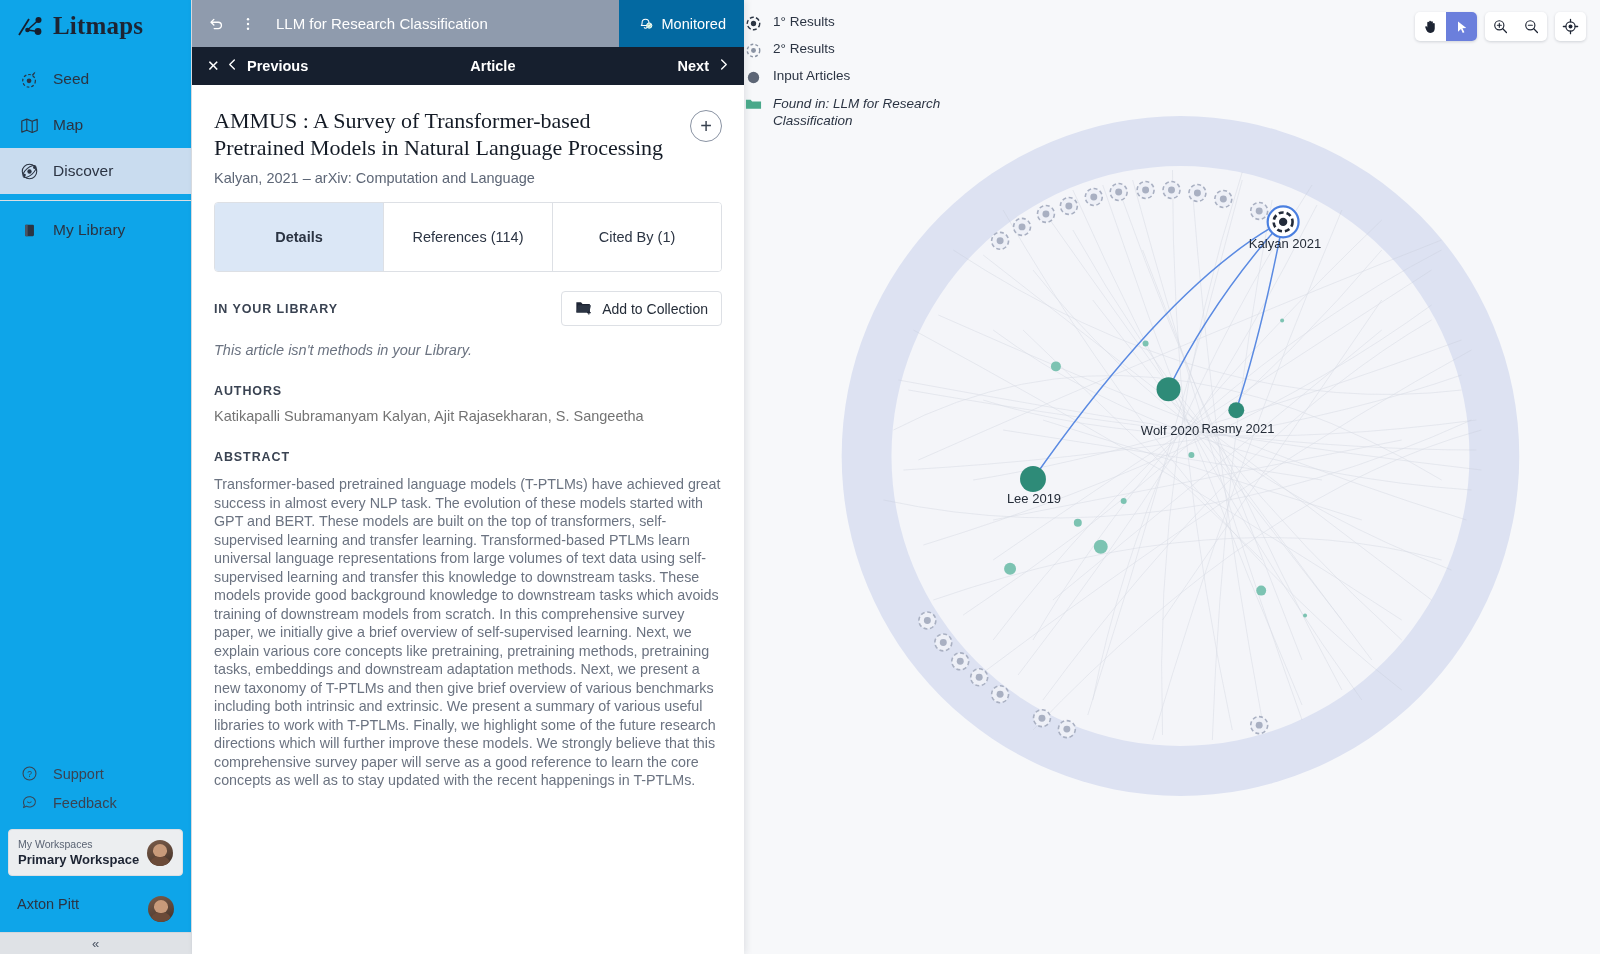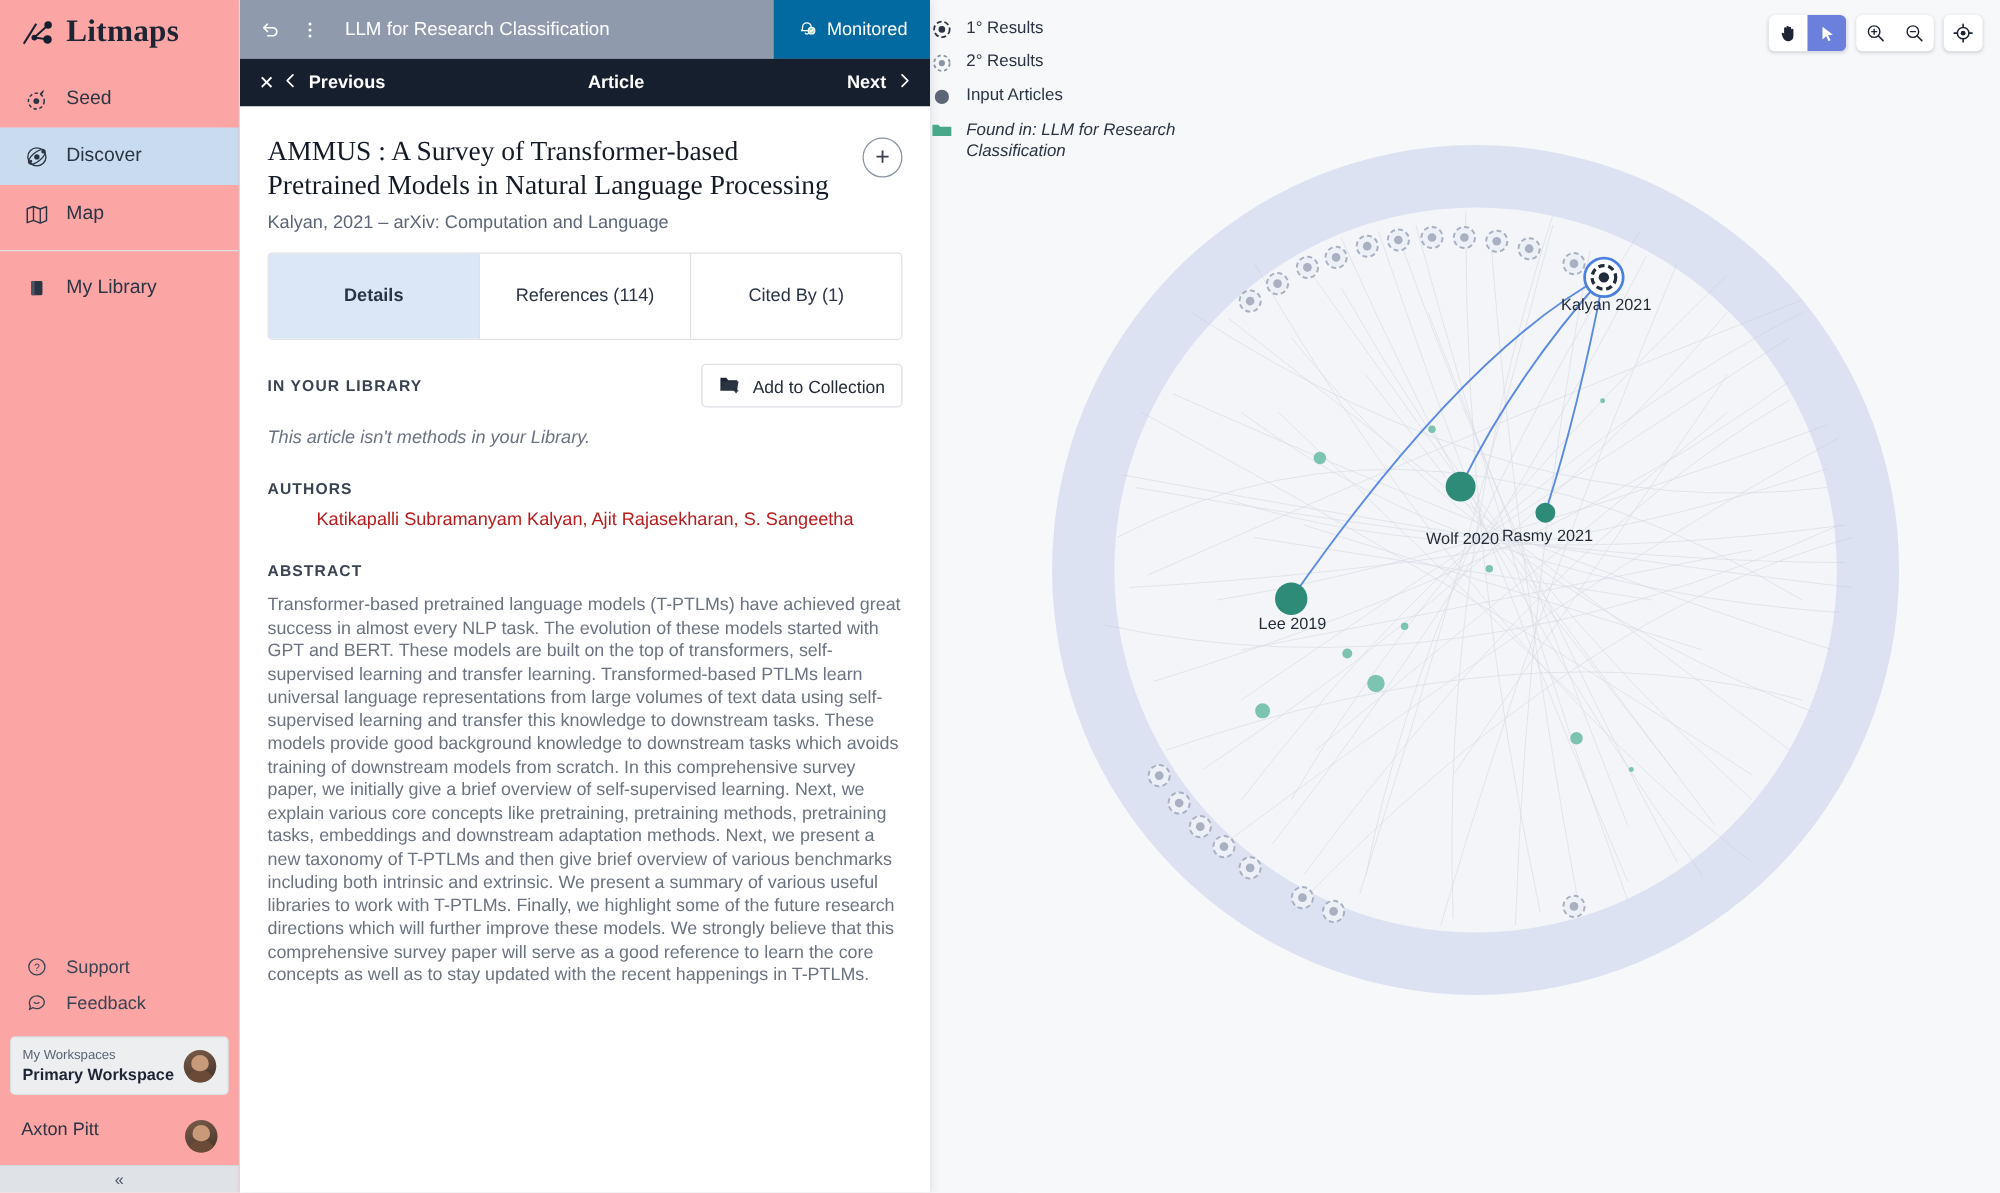--- a/index.html
+++ b/index.html
@@ -7,21 +7,21 @@
     width: 1600px; height: 954px;
     overflow: hidden;
     font-family: "Liberation Sans", sans-serif;
     background: #f4f5f7;
   }
   #app { position: relative; width: 1600px; height: 954px; display: flex; }
 
   
   .sidebar {
     width: 192px; height: 954px;
-    background: #fca5a5;
+    background: #0ea5e9;
     border-right: 1px solid #dcdfe3;
     display: flex; flex-direction: column;
     position: relative; flex: 0 0 192px;
   }
   .brand {
     display: flex; align-items: center; gap: 9px;
     padding: 18px 0 18px 18px; height: 52px;
   }
   .brand-mark { width: 26px; height: 22px; flex: 0 0 26px; }
   .brand-name {
@@ -149,21 +149,21 @@
   .sec-label {
     font-size: 12.5px; font-weight: 700; letter-spacing: .9px; color:#3a4352;
   }
   .collect-btn {
     display:flex; align-items:center; gap:9px;
     border:1px solid #dde0e5; border-radius:4px; background:#fff;
     padding: 7px 13px; font-size: 14px; color:#242c38; cursor:pointer;
   }
   .lib-note { font-size: 14.5px; color:#6b7381; font-style: italic; margin-top: 16px; }
   .sec-head { font-size: 12.5px; font-weight:700; letter-spacing:.9px; color:#3a4352; margin-top: 26px;}
-  .authors { font-size: 14.5px; color:#b91c1c; margin-top: 10px; text-align: center; }
+  .authors { font-size: 14.5px; color:#737373; margin-top: 10px; }
   .abstract {
     font-size: 14.3px; line-height: 18.5px; color: #6b7381; margin-top: 11px;
   }
 
   
   .map {
     flex: 1; position: relative; background: #f7f8fa; overflow: hidden;
   }
   .map-svg { position:absolute; inset:0; width:100%; height:100%; }
 
@@ -222,41 +222,41 @@
         <span class="nav-icon">
           <svg viewBox="0 0 21 21" width="19" height="19">
             <circle cx="10" cy="12" r="7" fill="none" stroke="#2b3443" stroke-width="1.3" stroke-dasharray="3 2.2"></circle>
             <circle cx="10" cy="12" r="2.6" fill="#2b3443"></circle>
             <path d="M13 5.5 q2.5 -3 4 -3.5 q-.4 3 -3 4.4" fill="#2b3443"></path>
           </svg>
         </span>
         <span>Seed</span>
       </div>
 
+      <div class="nav-item">
+        <span class="nav-icon">
+          <svg viewBox="0 0 21 21" width="19" height="19">
+            <path d="M2 5.5 L7.5 3.5 L13.5 5.8 L19 3.7 L19 16 L13.5 18.2 L7.5 15.8 L2 17.8 Z" fill="none" stroke="#2b3443" stroke-width="1.3" stroke-linejoin="round"></path>
+            <path d="M7.5 3.5 L7.5 15.8 M13.5 5.8 L13.5 18.2" stroke="#2b3443" stroke-width="1.2"></path>
+          </svg>
+        </span>
+        <span>Map</span>
+      </div>
+
       <div class="nav-item active">
         <span class="nav-icon">
           <svg viewBox="0 0 21 21" width="19" height="19">
             <circle cx="10.5" cy="10.5" r="8" fill="none" stroke="#2b3443" stroke-width="1.2"></circle>
             <circle cx="10.5" cy="10.5" r="2.4" fill="#2b3443"></circle>
             <circle cx="16" cy="6" r="1.6" fill="#2b3443"></circle>
             <circle cx="5" cy="14.5" r="1.4" fill="#2b3443"></circle>
             <ellipse cx="10.5" cy="10.5" rx="9" ry="4" fill="none" stroke="#2b3443" stroke-width="1.1" transform="rotate(-40 10.5 10.5)"></ellipse>
           </svg>
         </span>
         <span>Discover</span>
-      </div>
-
-      <div class="nav-item">
-        <span class="nav-icon">
-          <svg viewBox="0 0 21 21" width="19" height="19">
-            <path d="M2 5.5 L7.5 3.5 L13.5 5.8 L19 3.7 L19 16 L13.5 18.2 L7.5 15.8 L2 17.8 Z" fill="none" stroke="#2b3443" stroke-width="1.3" stroke-linejoin="round"></path>
-            <path d="M7.5 3.5 L7.5 15.8 M13.5 5.8 L13.5 18.2" stroke="#2b3443" stroke-width="1.2"></path>
-          </svg>
-        </span>
-        <span>Map</span>
       </div>
 
       <div class="nav-sep"></div>
 
       <div class="nav-item">
         <span class="nav-icon">
           <svg viewBox="0 0 21 21" width="17" height="17">
             <rect x="5" y="3.5" width="11" height="14" rx="1.4" fill="#2b3443"></rect>
             <rect x="5" y="3.5" width="3.3" height="14" fill="#4a5463"></rect>
           </svg>

